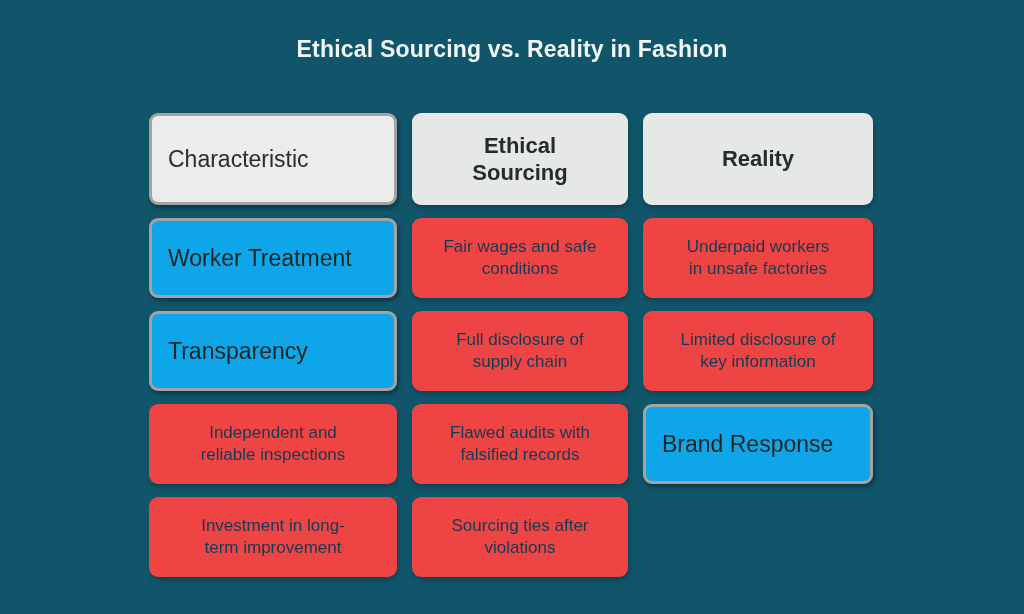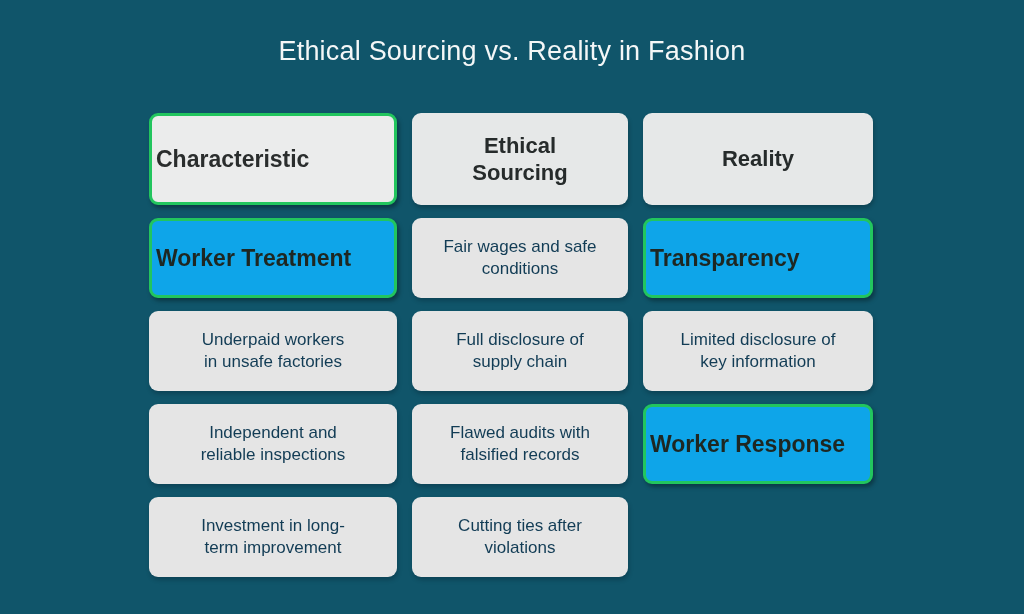--- a/index.html
+++ b/index.html
@@ -11,22 +11,22 @@
     font-family: "Liberation Sans", sans-serif;
     overflow: hidden;
   }
   .title {
     position: absolute;
     top: 36px;
     left: 0;
     width: 100%;
     margin: 0;
     text-align: center;
-    font-size: 27px;
-    font-weight: 400;
+    font-size: 23px;
+    font-weight: 700;
     color: #f4f7f7;
     letter-spacing: 0.2px;
   }
   .grid {
     position: absolute;
     left: 149px;
     top: 113px;
     display: grid;
     grid-template-columns: 248px 216px 230px;
     grid-template-rows: 92px 80px 80px 80px 80px;
@@ -37,40 +37,40 @@
     border-radius: 9px;
     display: flex;
     align-items: center;
     justify-content: center;
     text-align: center;
     box-sizing: border-box;
   }
   .char {
     justify-content: flex-start;
     text-align: left;
-    padding: 0 4px;
-    font-weight: 700;
+    padding: 0 16px;
+    font-weight: 400;
     font-size: 23px;
     color: #1e2722;
-    border: 3px solid #22c55e;
+    border: 3px solid #a3a3a3;
     box-shadow: 2px 3px 4px rgba(0, 0, 0, 0.35);
   }
   .char.hdr { background: #ebecec; color: #2a2d2d; }
   .char.row { background: #0ea5e9; }
   .val.hdr {
     background: #e6e8e8;
     font-weight: 700;
     font-size: 22px;
     color: #262b2b;
     white-space: pre-line;
     line-height: 1.25;
     box-shadow: 1px 3px 4px rgba(0, 0, 0, 0.22);
   }
   .val.row {
-    background: #e5e5e5;
+    background: #ef4444;
     font-size: 17px;
     color: #123c55;
     line-height: 1.32;
     white-space: pre-line;
     padding: 0 8px;
     box-shadow: 1px 3px 4px rgba(0, 20, 35, 0.28);
   }
 </style>
 </head>
 <body>
@@ -81,33 +81,33 @@
   <div class="grid">
 
     <div class="cell char hdr">Characteristic</div>
     <div class="cell val hdr">Ethical
 Sourcing</div>
     <div class="cell val hdr">Reality</div>
 
     <div class="cell char row">Worker Treatment</div>
     <div class="cell val row">Fair wages and safe
 conditions</div>
-    <div class="cell char row">Transparency</div>
-
     <div class="cell val row">Underpaid workers
 in unsafe factories</div>
+
+    <div class="cell char row">Transparency</div>
     <div class="cell val row">Full disclosure of
 supply chain</div>
     <div class="cell val row">Limited disclosure of
 key information</div>
 
     <div class="cell val row">Independent and
 reliable inspections</div>
     <div class="cell val row">Flawed audits with
 falsified records</div>
 
-    <div class="cell char row">Worker Response</div>
+    <div class="cell char row">Brand Response</div>
     <div class="cell val row">Investment in long-
 term improvement</div>
-    <div class="cell val row">Cutting ties after
+    <div class="cell val row">Sourcing ties after
 violations</div>
   </div>
 </div>
 
 </body></html>

